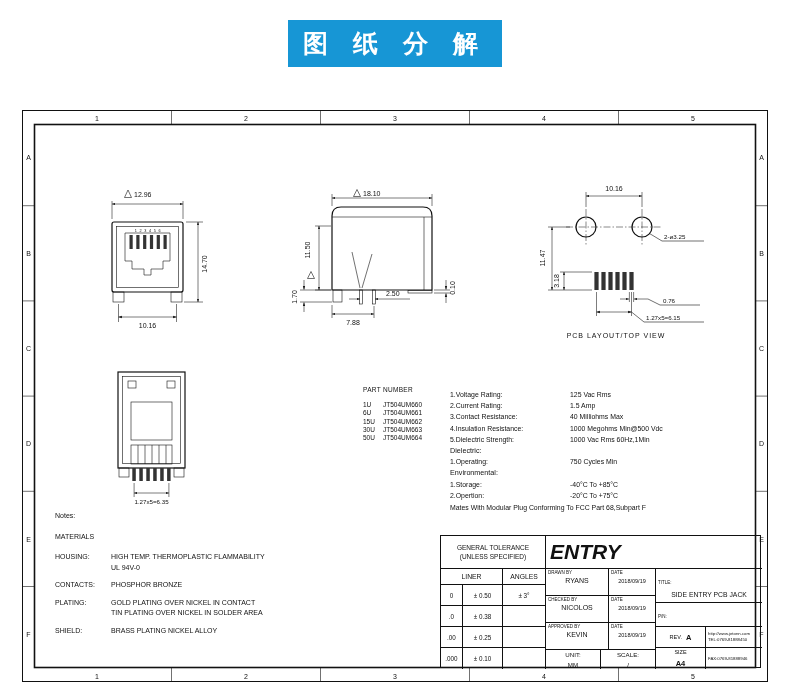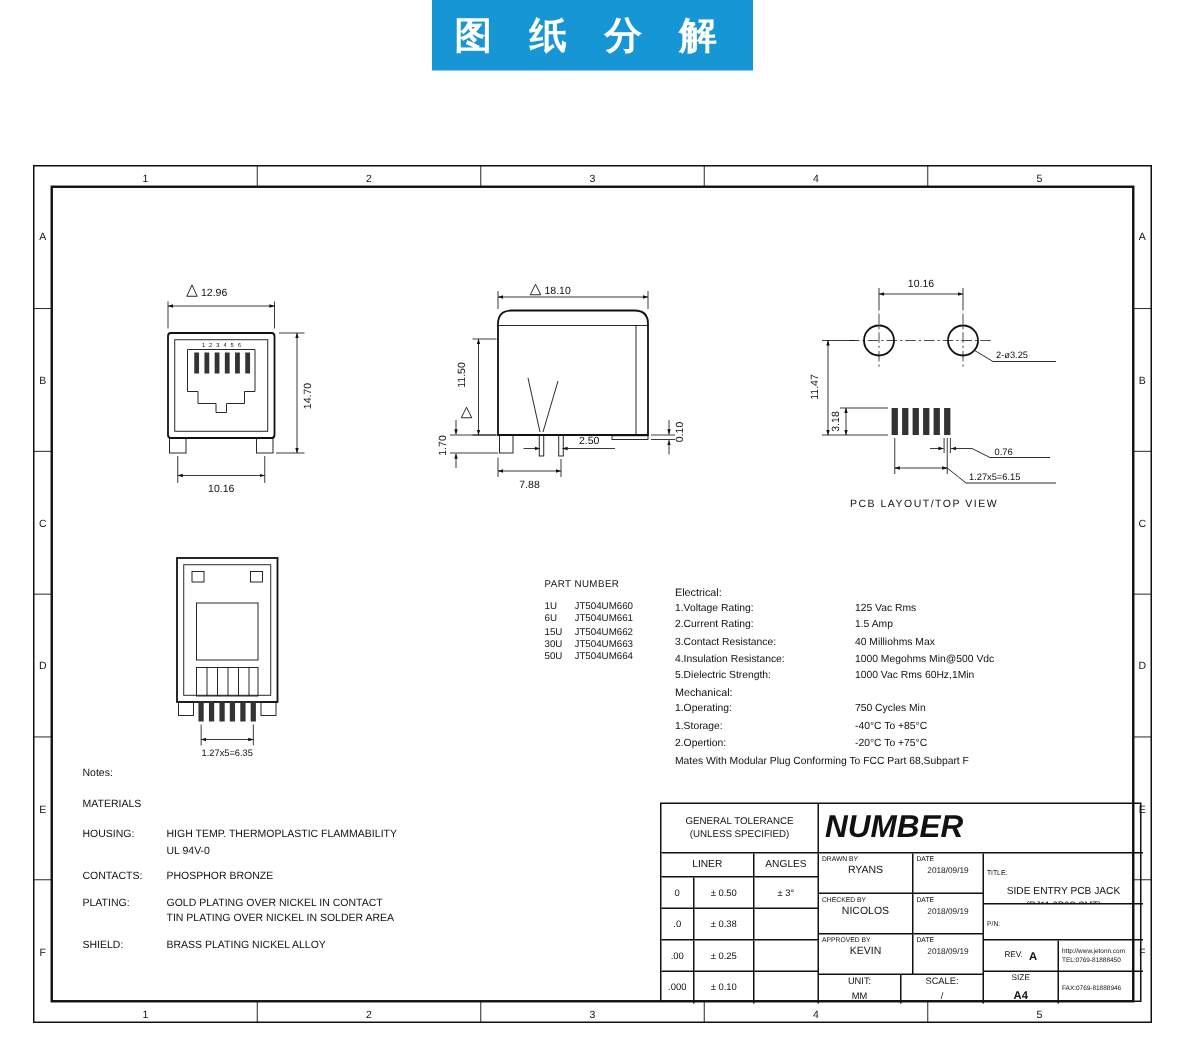--- a/index.html
+++ b/index.html
@@ -1,18 +1,18 @@
 <!DOCTYPE html>
 <html><head>
 <meta charset="utf-8">
 <style>
   html,body{margin:0;padding:0;background:#fff;}
   .page{position:relative;width:790px;height:699px;background:#fff;overflow:hidden;
         font-family:"Liberation Sans",sans-serif;color:#111;}
-  .banner{position:absolute;left:288px;top:0;width:214px;height:47px;
+  .banner{position:absolute;left:288px;top:20px;width:214px;height:47px;
           display:flex;align-items:center;justify-content:center;
           font-size:25px;font-weight:bold;letter-spacing:9px;}
   svg.draw{position:absolute;left:0;top:0;}
   svg.draw{font-family:"Liberation Sans",sans-serif;}
   .frame{fill:none;stroke:#111;stroke-width:1;}
   .frame2{fill:none;stroke:#111;stroke-width:1.6;}
   .body{fill:none;stroke:#111;stroke-width:1.2;}
   .thin{fill:none;stroke:#111;stroke-width:0.6;}
   .ext{stroke:#111;stroke-width:0.55;}
   .dim{stroke:#111;stroke-width:0.55;marker-start:url(#arr);marker-end:url(#arr);}
@@ -301,46 +301,46 @@
       <span class="c">30U</span>
       <span>JT504UM663</span>
     </div>
     <div class="pnrow">
       <span class="c">50U</span>
       <span>JT504UM664</span>
     </div>
   </div>
 
   <div class="abs specs">
-    <div class="sect">Electrical:</div>
     <div class="sprow">
       <span class="lbl">1.Voltage Rating:</span>
       <span>125 Vac Rms</span>
     </div>
     <div class="sprow">
       <span class="lbl">2.Current Rating:</span>
       <span>1.5 Amp</span>
     </div>
     <div class="sprow">
       <span class="lbl">3.Contact Resistance:</span>
       <span>40 Milliohms Max</span>
     </div>
     <div class="sprow">
       <span class="lbl">4.Insulation Resistance:</span>
       <span>1000 Megohms Min@500 Vdc</span>
     </div>
     <div class="sprow">
       <span class="lbl">5.Dielectric Strength:</span>
       <span>1000 Vac Rms 60Hz,1Min</span>
     </div>
-    <div class="sect">Mechanical:</div>
+    <div class="sect">Dielectric:</div>
     <div class="sprow">
       <span class="lbl">1.Operating:</span>
       <span>750 Cycles Min</span>
     </div>
+    <div class="sect">Environmental:</div>
     <div class="sprow">
       <span class="lbl">1.Storage:</span>
       <span>-40°C To +85°C</span>
     </div>
     <div class="sprow">
       <span class="lbl">2.Opertion:</span>
       <span>-20°C To +75°C</span>
     </div>
     <div class="foot">Mates With Modular Plug Conforming To FCC Part 68,Subpart F</div>
   </div>
@@ -375,21 +375,21 @@
         </span>
     </div>
   </div>
 
   <div class="abs tb">
     <div class="tb-cell cc tol-hdr" style="left:0;top:0;width:105px;height:33px;">
       <span>GENERAL TOLERANCE</span>
       <span>(UNLESS SPECIFIED)</span>
     </div>
     <div class="tb-cell no-br logo-cell" style="left:105px;top:0;width:216px;height:33px;">
-      <span class="logo">NUMBER</span>
+      <span class="logo">ENTRY</span>
     </div>
     <div class="tb-cell cc hdr-s" style="left:0;top:33px;width:62px;height:16px;">
       <span>LINER</span>
     </div>
     <div class="tb-cell cc hdr-s" style="left:62px;top:33px;width:43px;height:16px;">
       <span>ANGLES</span>
     </div>
 
     <div class="tb-cell trow" style="left:0;top:49px;width:22px;height:21px;">
         <span>0</span>

